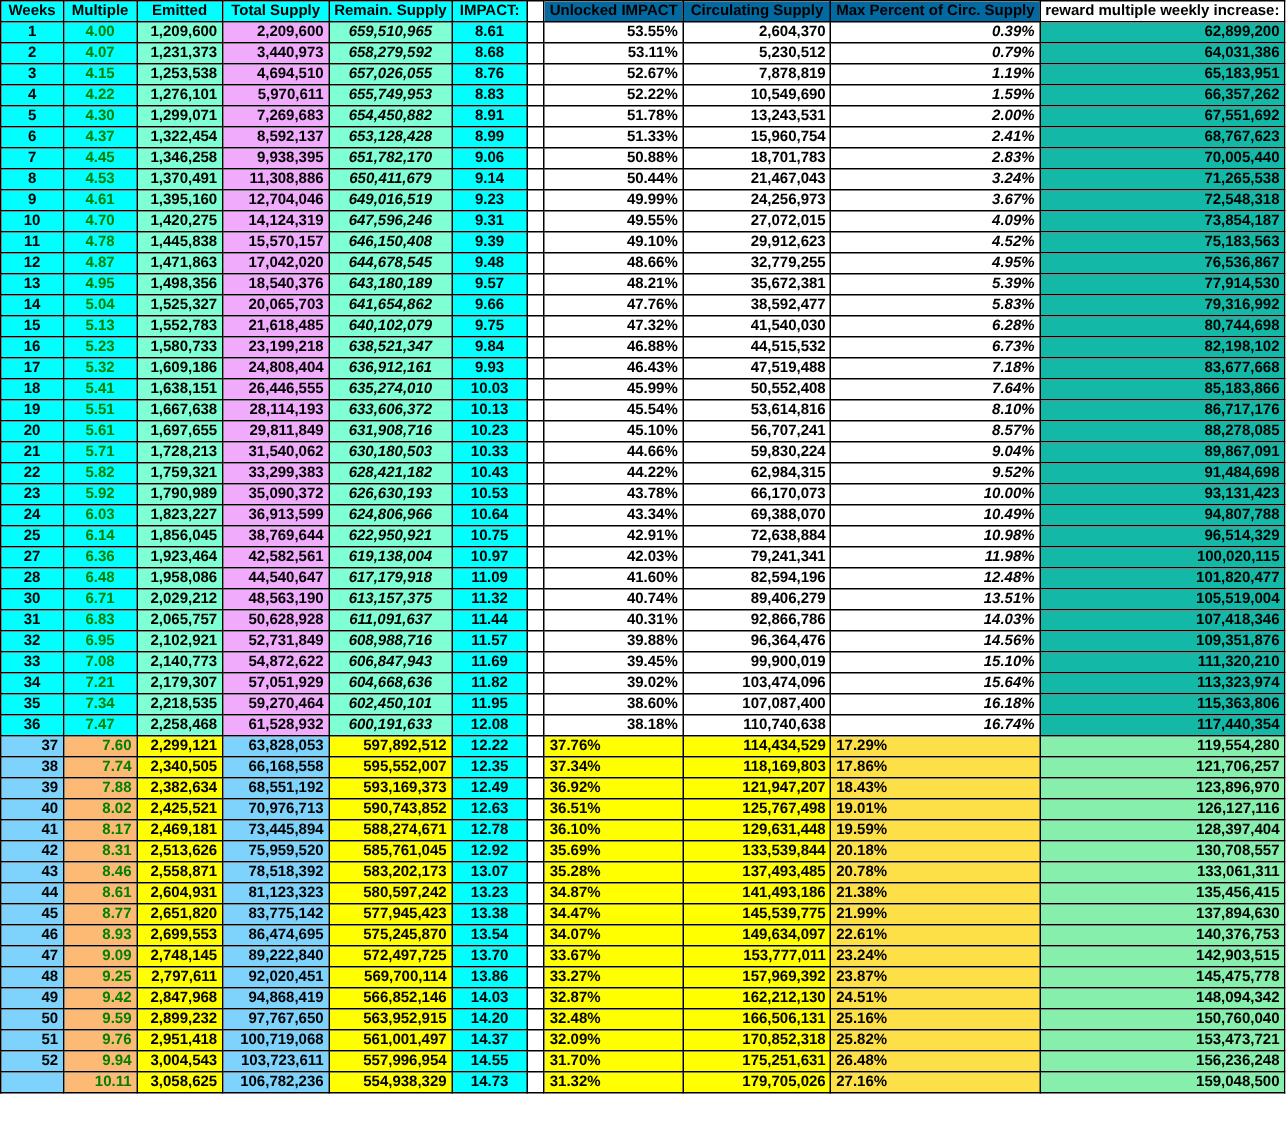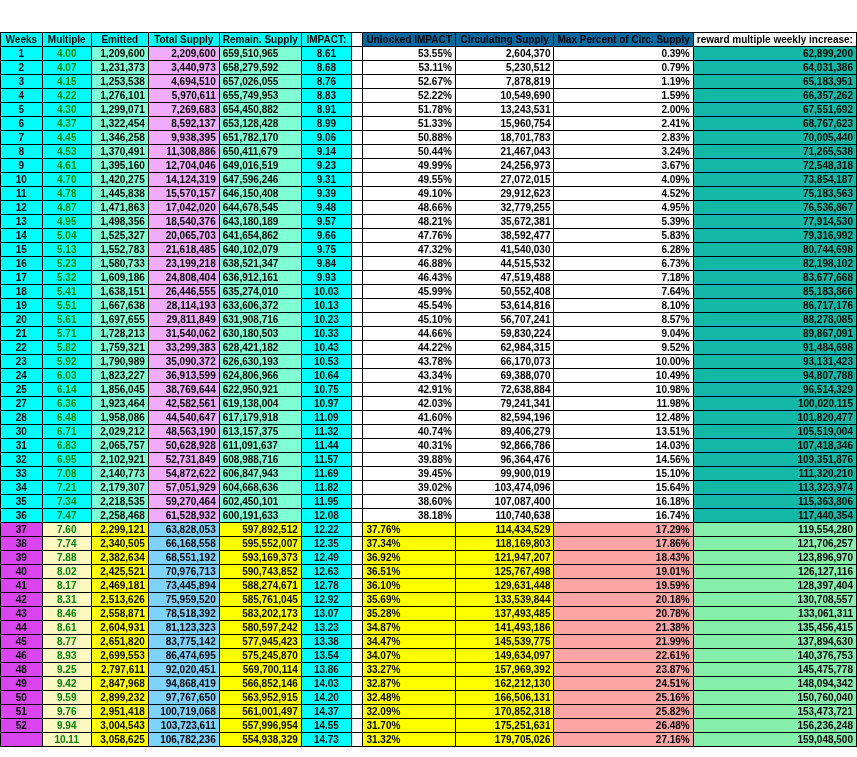--- a/index.html
+++ b/index.html
@@ -1,18 +1,18 @@
 <!DOCTYPE html>
 <html><head>
 <meta charset="utf-8">
 <style>
   html,body{margin:0;padding:0;background:#ffffff;}
   body{font-family:"Liberation Sans", sans-serif;}
   #sheet{width:857px;height:757px;position:relative;overflow:hidden;}
-  table.grid{border-collapse:collapse;table-layout:fixed;font-size:10px;margin-top:32px;}
+  table.grid{border-collapse:collapse;table-layout:fixed;font-size:10px;}
   table.grid td, table.grid th{
     border:1px solid #000000;
     padding:0 3px;
     height:13px;
     line-height:13px;
     overflow:hidden;
     white-space:nowrap;
     font-weight:bold;
   }
   
@@ -28,37 +28,37 @@
   col.c9{width:98px;}
   col.c10{width:162px;}
 
   
   thead td{font-size:10px;font-weight:bold;text-align:center;}
   .h-cyan{background:#00ffff;}
   .h-white{background:#0369a1;}
   .h-plain{background:#ffffff;text-align:left;}
   .impact{background:#00ffff;text-align:center;}
   .mult-cyan{background:#00ffff;color:#008000;text-align:center;}
-  .mult-yellow{background:#fef9c3;color:#008000;text-align:center;}
+  .mult-yellow{background:#fdba74;color:#008000;text-align:right;}
   .week-cyan{background:#00ffff;text-align:center;}
-  .week-yellow{background:#d946ef;text-align:center;}
+  .week-yellow{background:#7dd3fc;text-align:right;}
   .emit{background:#7fffd4;text-align:right;}
   .emit-y{background:#ffff00;text-align:right;}
   .supply{background:#f0abfc;text-align:right;}
   .supply-y{background:#7dd3fc;text-align:right;}
-  .remain{background:#7fffd4;text-align:left;}
+  .remain{background:#7fffd4;text-align:center;font-style:italic;}
   .remain-y{background:#ffff00;text-align:right;}
   .unlocked{background:#ffffff;text-align:right;}
   .circ{background:#ffffff;text-align:right;}
-  .pct{background:#ffffff;text-align:right;}
+  .pct{background:#ffffff;text-align:right;font-style:italic;}
   .increase{background:#14b8a6;text-align:right;}
   .increase-y{background:#86efac;text-align:right;}
   .unlocked-y{background:#ffff00;text-align:left;}
   .circ-y{background:#ffff00;text-align:right;}
-  .pct-y{background:#fca5a5;text-align:right;}
+  .pct-y{background:#fde047;text-align:left;}
   .sep{width:13px;background:#ffffff;border:none;}
 </style>
 </head>
 <body>
 
 <div id="sheet">
   <table class="grid">
     <colgroup>
       <col class="c0">
         <col class="c1">
@@ -654,20 +654,33 @@
           <td class="supply-y">86,474,695</td>
           <td class="remain-y">575,245,870</td>
           <td class="impact">13.54</td>
           <td class="sep"></td>
           <td class="unlocked-y">34.07%</td>
           <td class="circ-y">149,634,097</td>
           <td class="pct-y">22.61%</td>
           <td class="increase-y">140,376,753</td>
         </tr>
         <tr>
+          <td class="week-yellow">47</td>
+          <td class="mult-yellow">9.09</td>
+          <td class="emit-y">2,748,145</td>
+          <td class="supply-y">89,222,840</td>
+          <td class="remain-y">572,497,725</td>
+          <td class="impact">13.70</td>
+          <td class="sep"></td>
+          <td class="unlocked-y">33.67%</td>
+          <td class="circ-y">153,777,011</td>
+          <td class="pct-y">23.24%</td>
+          <td class="increase-y">142,903,515</td>
+        </tr>
+        <tr>
           <td class="week-yellow">48</td>
           <td class="mult-yellow">9.25</td>
           <td class="emit-y">2,797,611</td>
           <td class="supply-y">92,020,451</td>
           <td class="remain-y">569,700,114</td>
           <td class="impact">13.86</td>
           <td class="sep"></td>
           <td class="unlocked-y">33.27%</td>
           <td class="circ-y">157,969,392</td>
           <td class="pct-y">23.87%</td>

